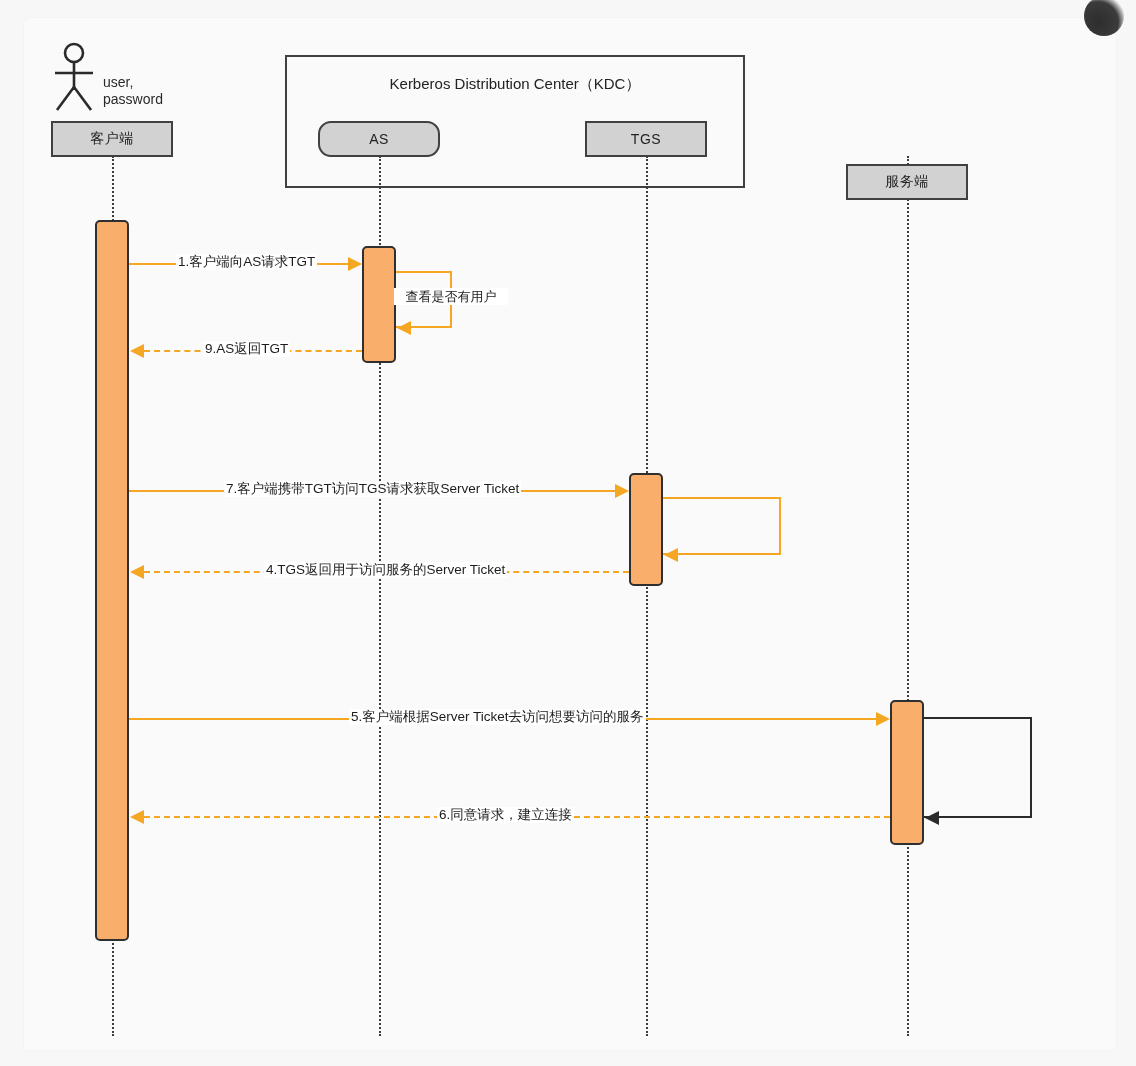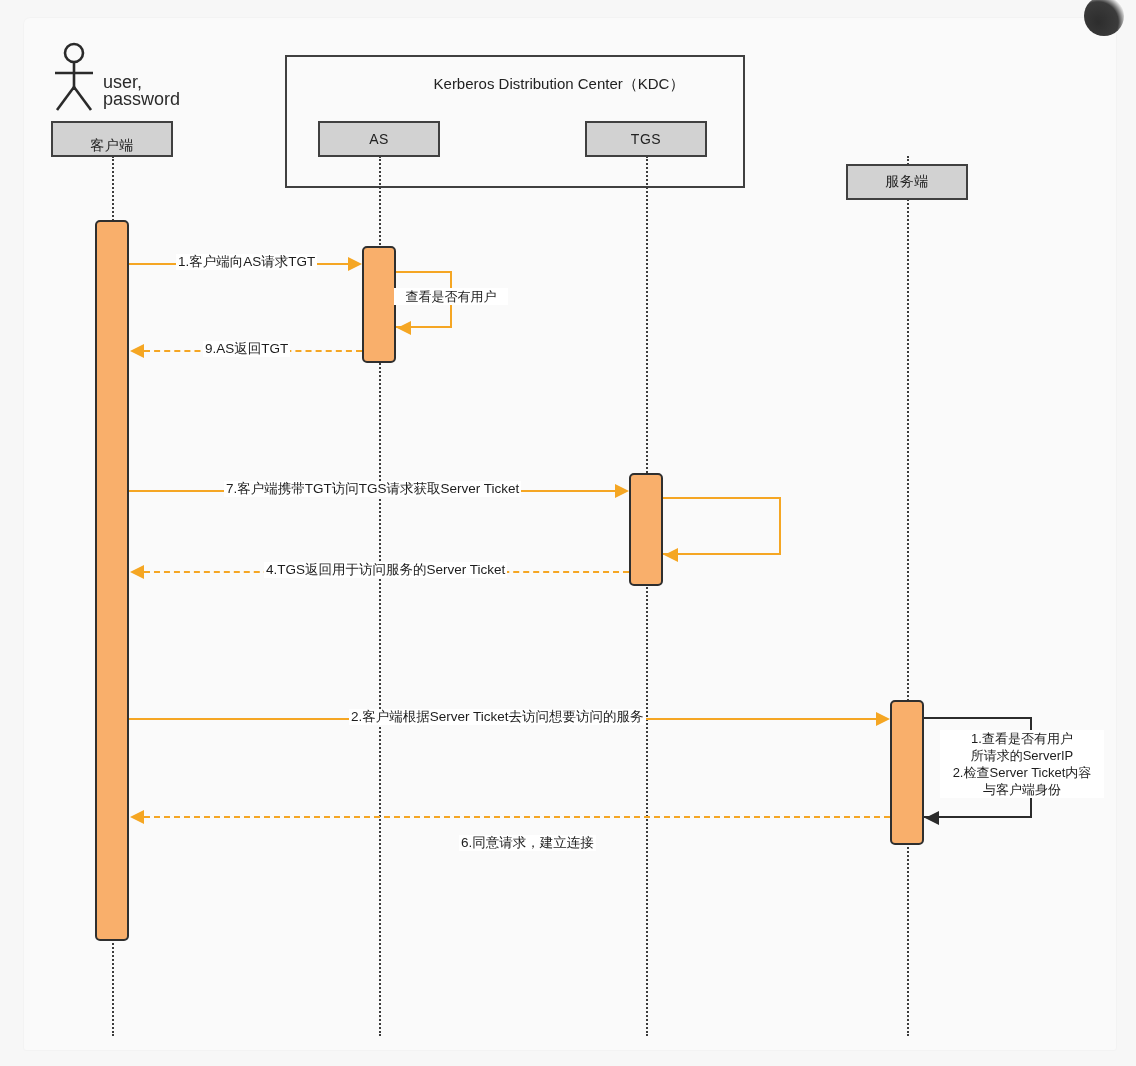--- a/index.html
+++ b/index.html
@@ -48,21 +48,20 @@
     font-size: 14px;
     color: #222;
     letter-spacing: 0.5px;
   }
   
   .group-frame {
     position: absolute;
     border: 2px solid #404040;
     background: transparent;
     box-sizing: border-box;
-    padding-left: 44px;
   }
   .group-title {
     position: absolute;
     width: 100%;
     text-align: center;
     font-size: 15px;
     color: #222;
   }
   
   .activation {
@@ -116,21 +115,21 @@
     color: #1d1d1d;
     line-height: 17px;
     text-align: center;
     white-space: pre-line;
     padding: 0 2px;
   }
   
   .actor { position: absolute; }
   .actor-label {
     position: absolute;
-    font-size: 18px;
+    font-size: 14px;
     color: #2a2a2a;
     line-height: 17px;
     white-space: pre-line;
   }
 </style>
 </head>
 <body>
 
 <div id="canvas">
   <div id="paper">
@@ -151,24 +150,24 @@
       <circle cx="22" cy="11" r="9" fill="none" stroke="#2a2a2a" stroke-width="2.6"></circle>
       <line x1="22" y1="20" x2="22" y2="48" stroke="#2a2a2a" stroke-width="2.6"></line>
       <line x1="3" y1="31" x2="41" y2="31" stroke="#2a2a2a" stroke-width="2.6"></line>
       <line x1="22" y1="45" x2="5" y2="68" stroke="#2a2a2a" stroke-width="2.6"></line>
       <line x1="22" y1="45" x2="39" y2="68" stroke="#2a2a2a" stroke-width="2.6"></line>
     </svg>
   </div>
   <div class="actor-label" style="left:103px; top:74px;">user,
 password</div>
 
-  <div class="head-box" style="left:51px; top:121px; width:122px; height:36px;align-items:flex-end;">
+  <div class="head-box" style="left:51px; top:121px; width:122px; height:36px;">
     <span>客户端</span>
   </div>
-  <div class="head-box" style="left:318px; top:121px; width:122px; height:36px;">
+  <div class="head-box" style="left:318px; top:121px; width:122px; height:36px;border-radius:13px;">
     <span>AS</span>
   </div>
   <div class="head-box" style="left:585px; top:121px; width:122px; height:36px;">
     <span>TGS</span>
   </div>
   <div class="head-box" style="left:846px; top:121px; width:122px; height:36px;margin-top:43px;">
     <span>服务端</span>
   </div>
 
   <div class="activation" style="left:95px; top:220px; width:34px; height:721px;"></div>
@@ -187,33 +186,29 @@
   <div class="msg-line" style="left:129px; top:490px; width:487px;"></div>
   <div class="arrowhead right" style="left:615px; top:484px;"></div>
   <div class="msg-label" style="left:224px; top:481px;">7.客户端携带TGT访问TGS请求获取Server Ticket</div>
 
   <div class="msg-line dashed" style="left:144px; top:571px; width:485px;"></div>
   <div class="arrowhead left" style="left:130px; top:565px;"></div>
   <div class="msg-label" style="left:264px; top:562px;">4.TGS返回用于访问服务的Server Ticket</div>
 
   <div class="msg-line" style="left:129px; top:718px; width:748px;"></div>
   <div class="arrowhead right" style="left:876px; top:712px;"></div>
-  <div class="msg-label" style="left:349px; top:709px;">2.客户端根据Server Ticket去访问想要访问的服务</div>
+  <div class="msg-label" style="left:349px; top:709px;">5.客户端根据Server Ticket去访问想要访问的服务</div>
 
   <div class="msg-line dashed" style="left:144px; top:816px; width:746px;"></div>
   <div class="arrowhead left" style="left:130px; top:810px;"></div>
-  <div class="msg-label" style="left:459px; top:807px;margin-top:28px;">6.同意请求，建立连接</div>
+  <div class="msg-label" style="left:437px; top:807px;">6.同意请求，建立连接</div>
 
   <div class="self-loop" style="left:396px; top:271px; width:56px; height:57px;"></div>
   <div class="arrowhead left" style="left:397px; top:321px;"></div>
   <div class="note" style="left:394px; top:288px; width:110px;">查看是否有用户</div>
 
   <div class="self-loop" style="left:663px; top:497px; width:118px; height:58px;"></div>
   <div class="arrowhead left" style="left:664px; top:548px;"></div>
 
   <div class="self-loop dark" style="left:924px; top:717px; width:108px; height:101px;"></div>
   <div class="arrowhead left dark" style="left:925px; top:811px;"></div>
-  <div class="note" style="left:940px; top:730px; width:160px;">1.查看是否有用户
-所请求的ServerIP
-2.检查Server Ticket内容
-与客户端身份</div>
 
 </div>
 
 </body></html>

